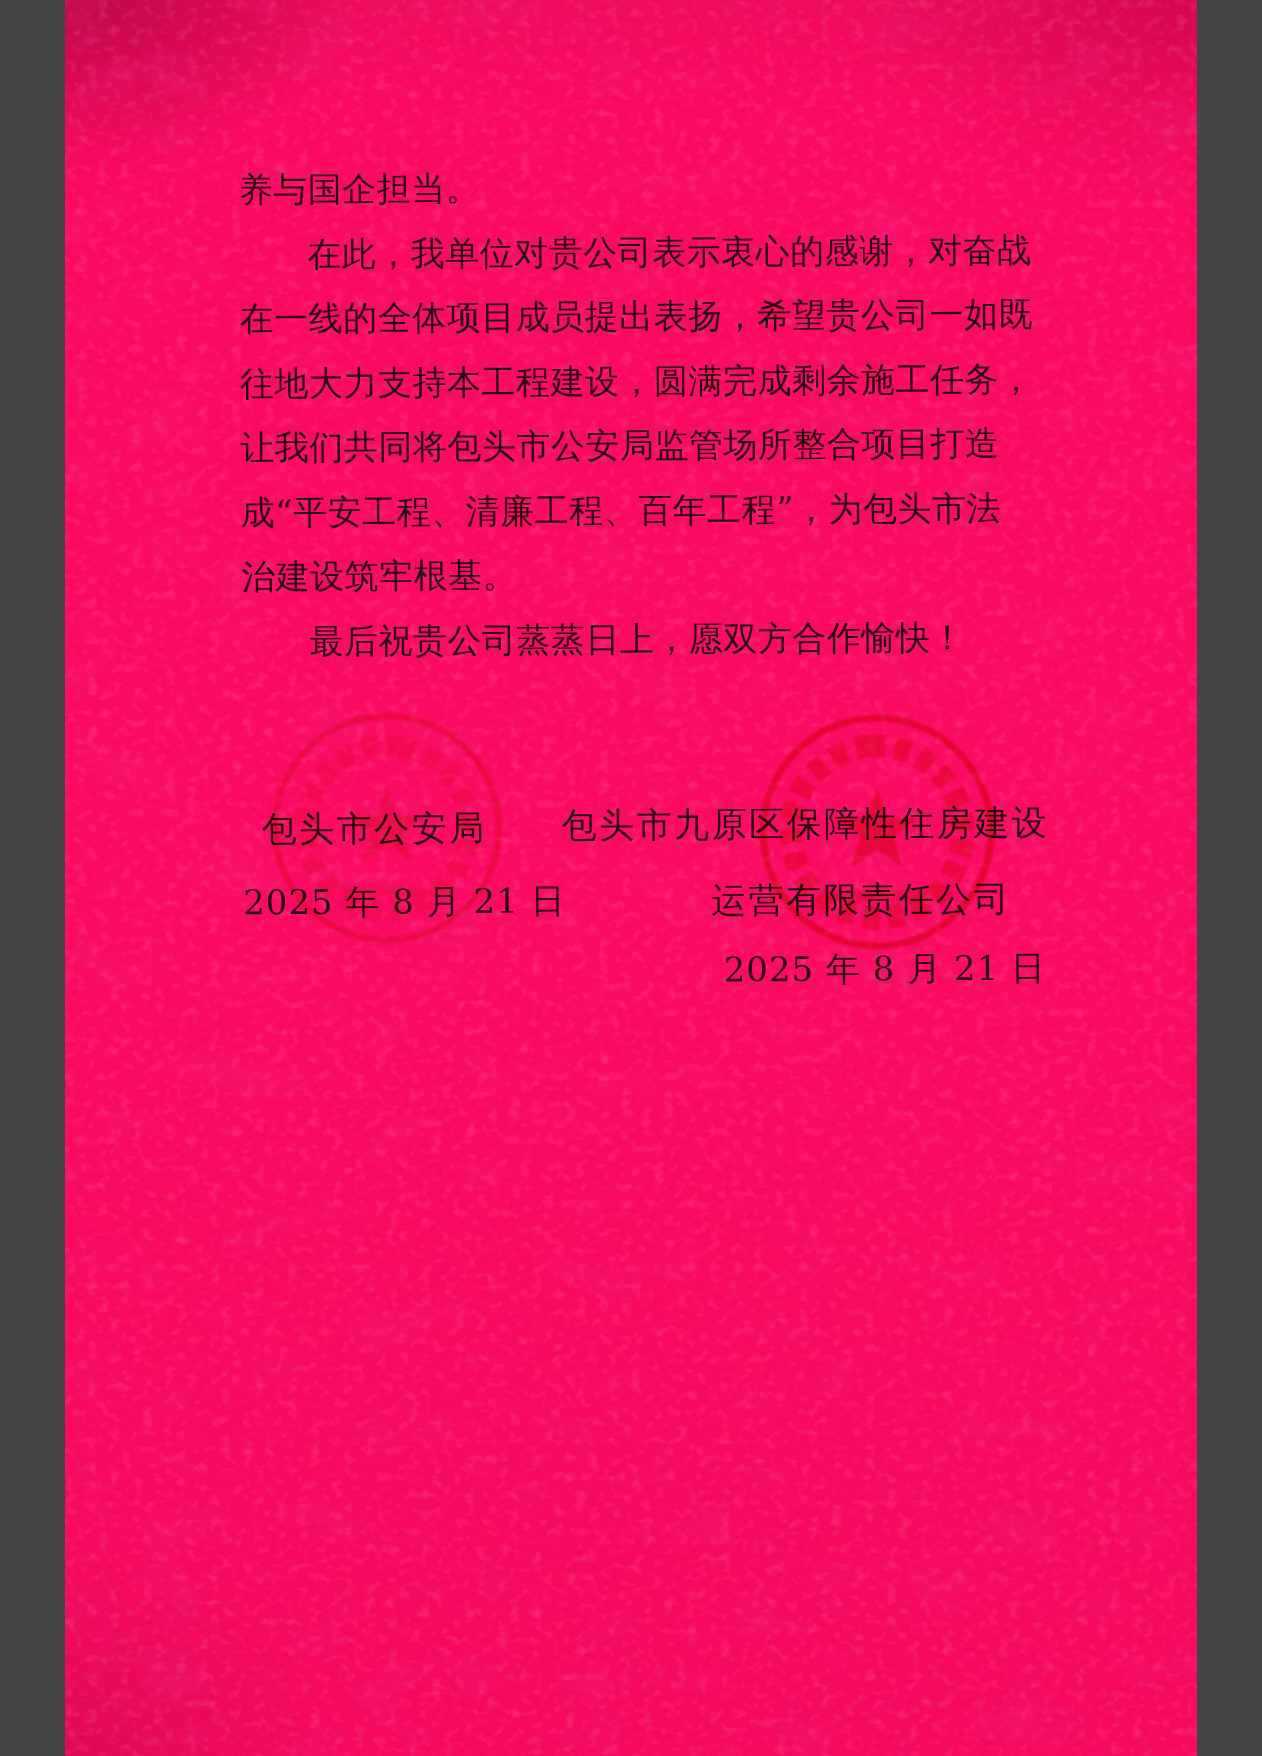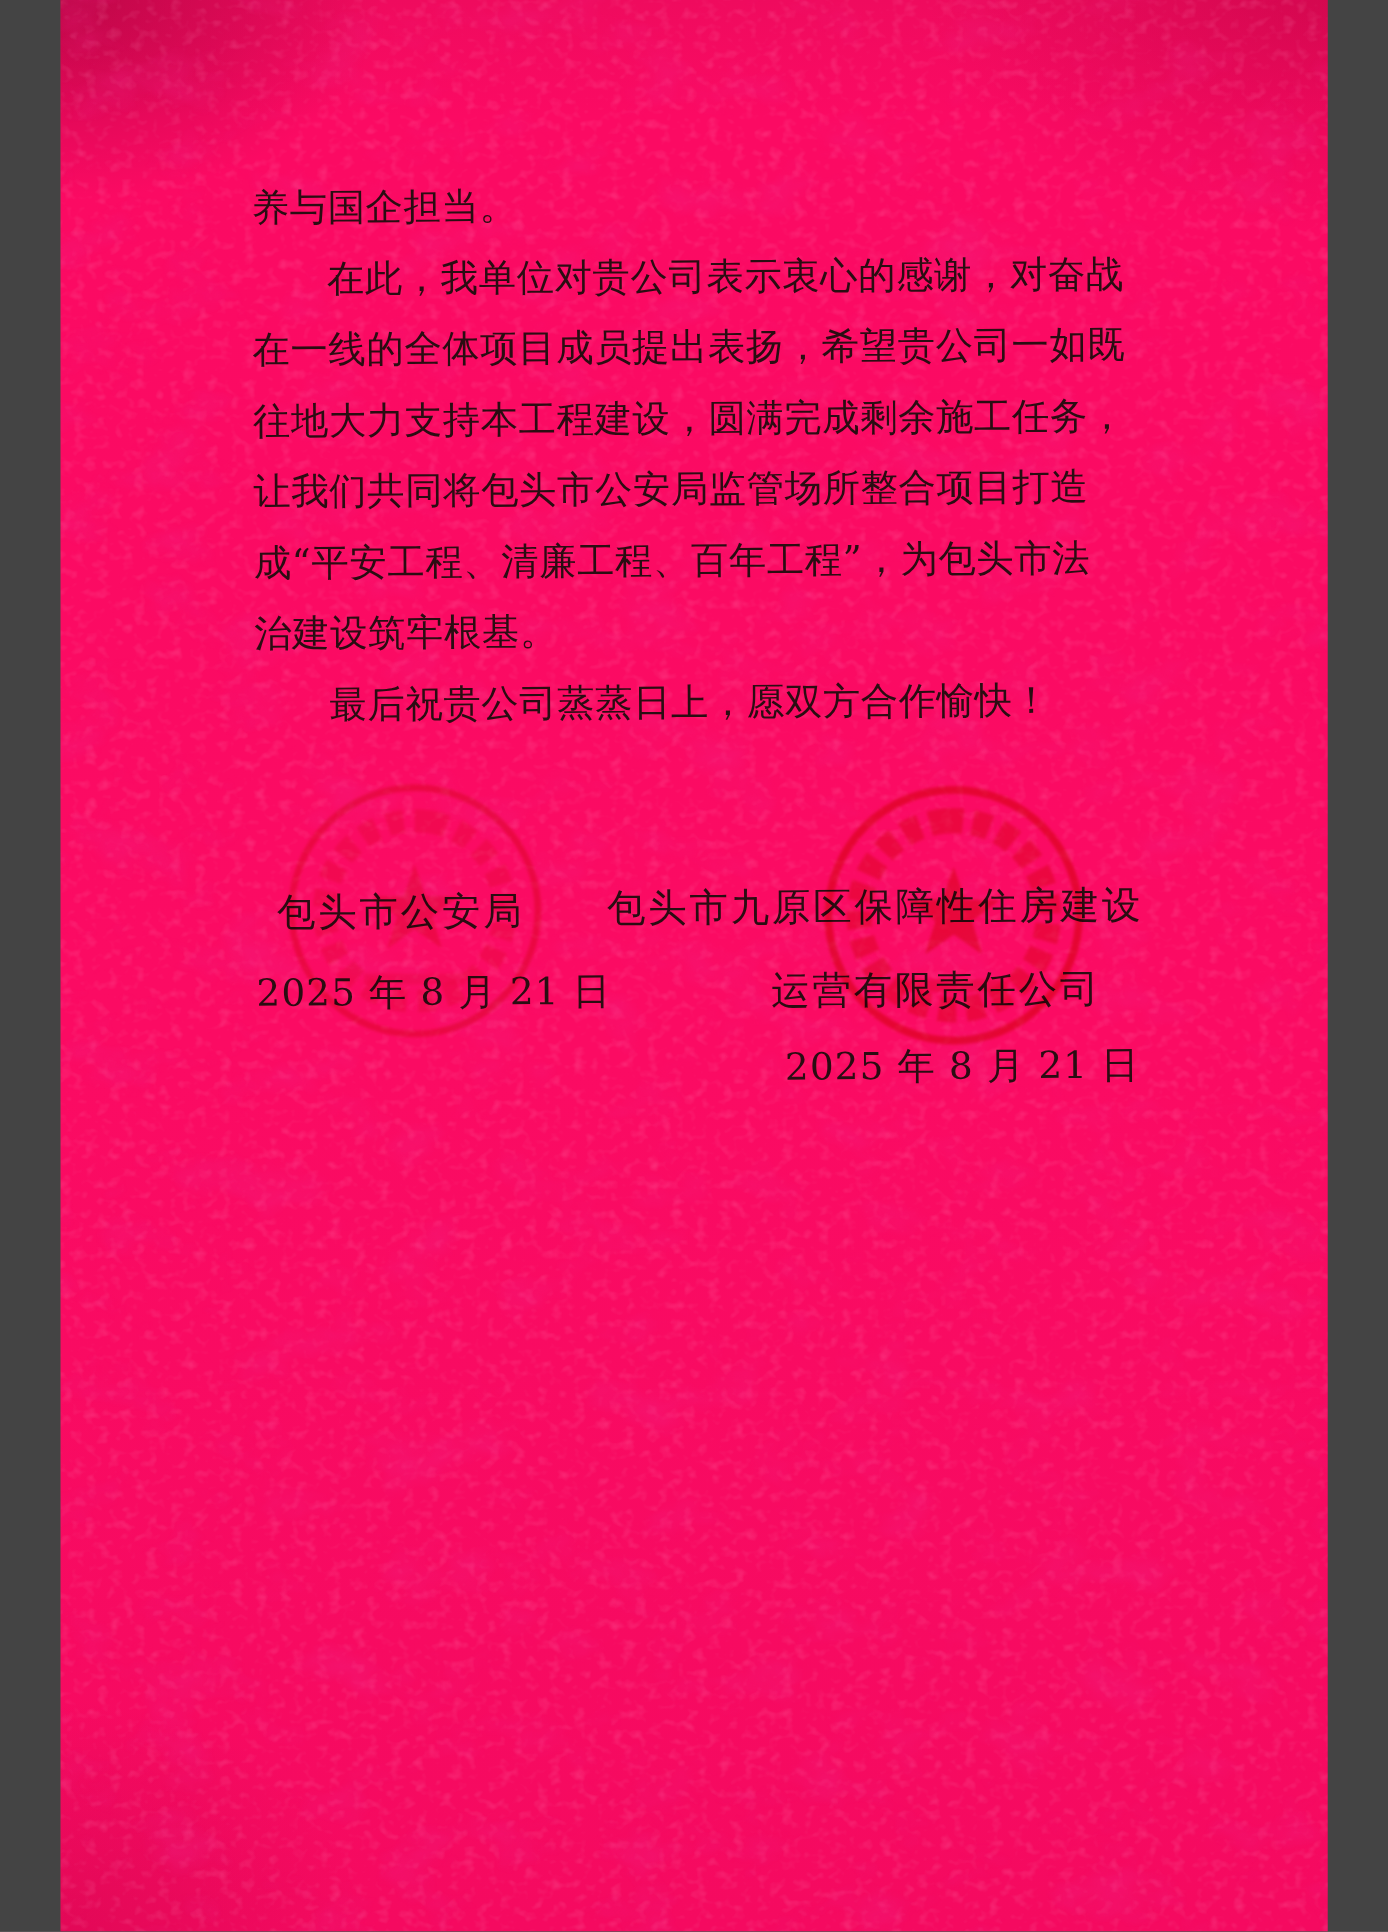--- a/index.html
+++ b/index.html
@@ -7,21 +7,20 @@
     position:relative;
     width:1132px;height:1756px;
     margin:0 auto;
     overflow:hidden;
     background:
       radial-gradient(ellipse 420px 260px at 0% 0%, rgba(110,0,35,.38), rgba(110,0,35,0) 70%),
       radial-gradient(ellipse 520px 300px at 100% 0%, rgba(150,0,45,.30), rgba(150,0,45,0) 70%),
       radial-gradient(ellipse 400px 300px at 0% 100%, rgba(140,0,45,.18), rgba(140,0,45,0) 70%),
       linear-gradient(180deg, #ef0b5e 0%, #fb0a63 6%, #fb0b63 55%, #f50a60 100%);
     font-family:"DejaVu Serif","Liberation Serif",serif;
-    padding-left:20px;
   }
   .texture{position:absolute;inset:0;z-index:1;pointer-events:none;}
   .content{
     position:absolute;inset:0;z-index:3;
     transform:rotate(-0.35deg);
     color:#2a0d12;
   }
   .body-text{
     position:absolute;left:178px;top:155px;width:800px;
   }

